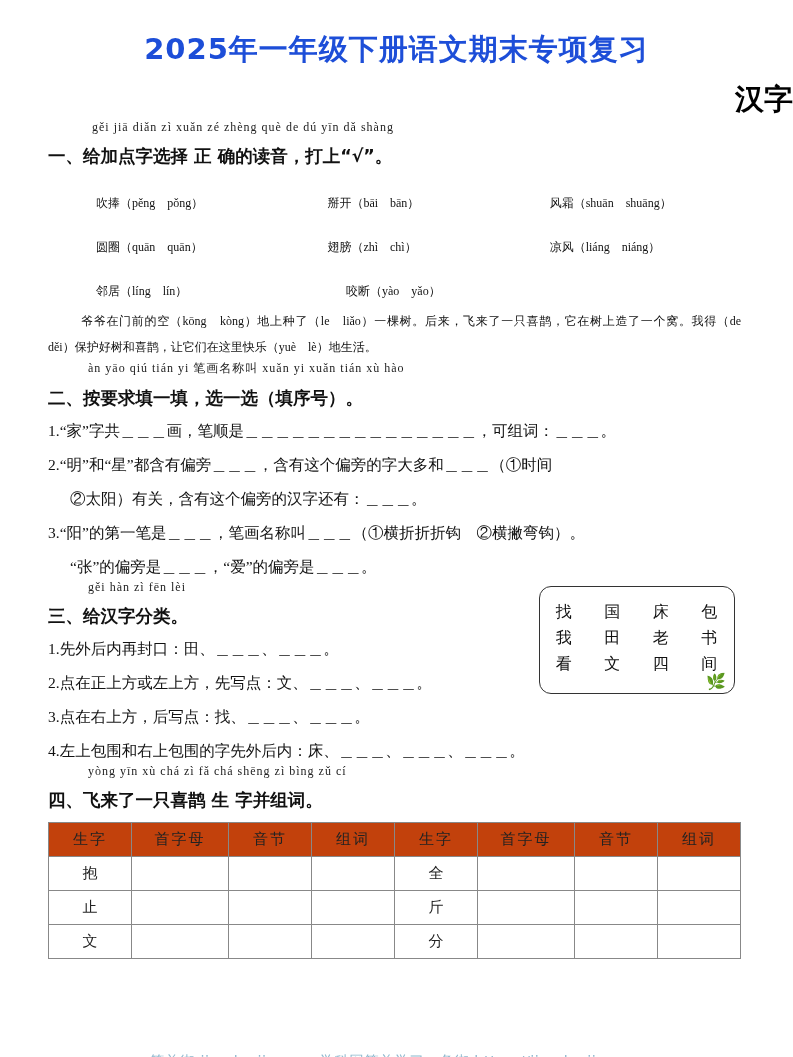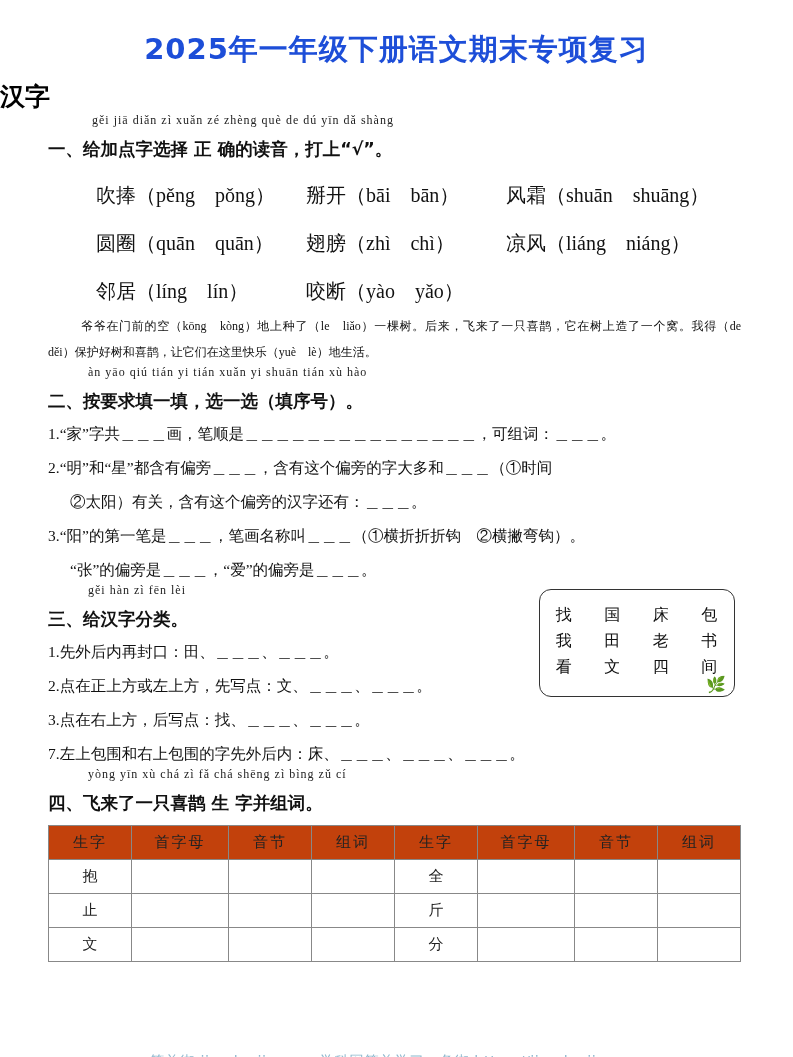--- a/index.html
+++ b/index.html
@@ -25,24 +25,24 @@
   .title-main {
     text-align: center;
     font-family: "DejaVu Sans", sans-serif;
     font-weight: bold;
     font-size: 29px;
     letter-spacing: 1px;
     margin: 30px 0 0 0;
     color: #1d4ed8;
   }
   .title-sub {
-    text-align: left;
+    text-align: right;
     font-family: "DejaVu Sans", sans-serif;
     font-weight: bold;
-    font-size: 25px;
+    font-size: 29px;
     margin: 10px 0 0 0;
     color: #000;
   }
   .content {
     padding: 0 52px 0 48px;
     box-sizing: border-box;
   }
   .section-head {
     font-family: "DejaVu Sans", sans-serif;
     font-weight: bold;
@@ -55,23 +55,24 @@
     font-size: 12px;
     letter-spacing: 1px;
     margin-left: 44px;
     margin-bottom: -1px;
     color: #222;
     white-space: nowrap;
   }
   .pinyin-line.ind2 { margin-left: 40px; }
   .row-choices {
     display: flex;
-    font-size: 20px;
-    margin-top: 21px;
+    font-size: 12px;
+    margin-top: 27px;
     padding-left: 48px;
+    gap: 40px;
   }
   .row-choices .cell {
     white-space: nowrap;
   }
   .cell-a { width: 210px; }
   .cell-b { width: 200px; }
   .cell-c { width: 210px; }
   .para {
     font-size: 12px;
     line-height: 26px;
@@ -172,37 +173,37 @@
       <div class="cell cell-b">翅膀（zhì　chì）</div>
       <div class="cell cell-c">凉风（liáng　niáng）</div>
     </div>
     <div class="row-choices">
       <div class="cell cell-a">邻居（líng　lín）</div>
       <div class="cell cell-b">咬断（yào　yǎo）</div>
     </div>
 
     <div class="para">爷爷在门前的空（kōng　kòng）地上种了（le　liǎo）一棵树。后来，飞来了一只喜鹊，它在树上造了一个窝。我得（de　děi）保护好树和喜鹊，让它们在这里快乐（yuè　lè）地生活。</div>
 
-    <div class="pinyin-line ind2">àn yāo qiú tián yi tián   xuǎn yi shuān  tián xù hào</div>
+    <div class="pinyin-line ind2">àn yāo qiú tián yi 笔画名称叫   xuǎn yi xuǎn  tián xù hào</div>
     <div class="section-head">二、按要求填一填，选一选（填序号）。</div>
 
     <div class="q">1.“家”字共＿＿＿画，笔顺是＿＿＿＿＿＿＿＿＿＿＿＿＿＿＿，可组词：＿＿＿。</div>
     <div class="q">2.“明”和“星”都含有偏旁＿＿＿，含有这个偏旁的字大多和＿＿＿（①时间</div>
     <div class="q indent">②太阳）有关，含有这个偏旁的汉字还有：＿＿＿。</div>
     <div class="q">3.“阳”的第一笔是＿＿＿，笔画名称叫＿＿＿（①横折折折钩　②横撇弯钩）。</div>
     <div class="q indent">“张”的偏旁是＿＿＿，“爱”的偏旁是＿＿＿。</div>
 
     <div class="cat-wrap">
       <div class="pinyin-line ind2">gěi hàn zì fēn lèi</div>
       <div class="section-head">三、给汉字分类。</div>
 
       <div class="q">1.先外后内再封口：田、＿＿＿、＿＿＿。</div>
       <div class="q">2.点在正上方或左上方，先写点：文、＿＿＿、＿＿＿。</div>
       <div class="q">3.点在右上方，后写点：找、＿＿＿、＿＿＿。</div>
-      <div class="q">7.左上包围和右上包围的字先外后内：床、＿＿＿、＿＿＿、＿＿＿。</div>
+      <div class="q">4.左上包围和右上包围的字先外后内：床、＿＿＿、＿＿＿、＿＿＿。</div>
 
       <div class="wordbox">
         <div class="wrow">
           <span>找</span>
           <span>国</span>
           <span>床</span>
           <span>包</span>
         </div>
         <div class="wrow">
           <span>我</span>

